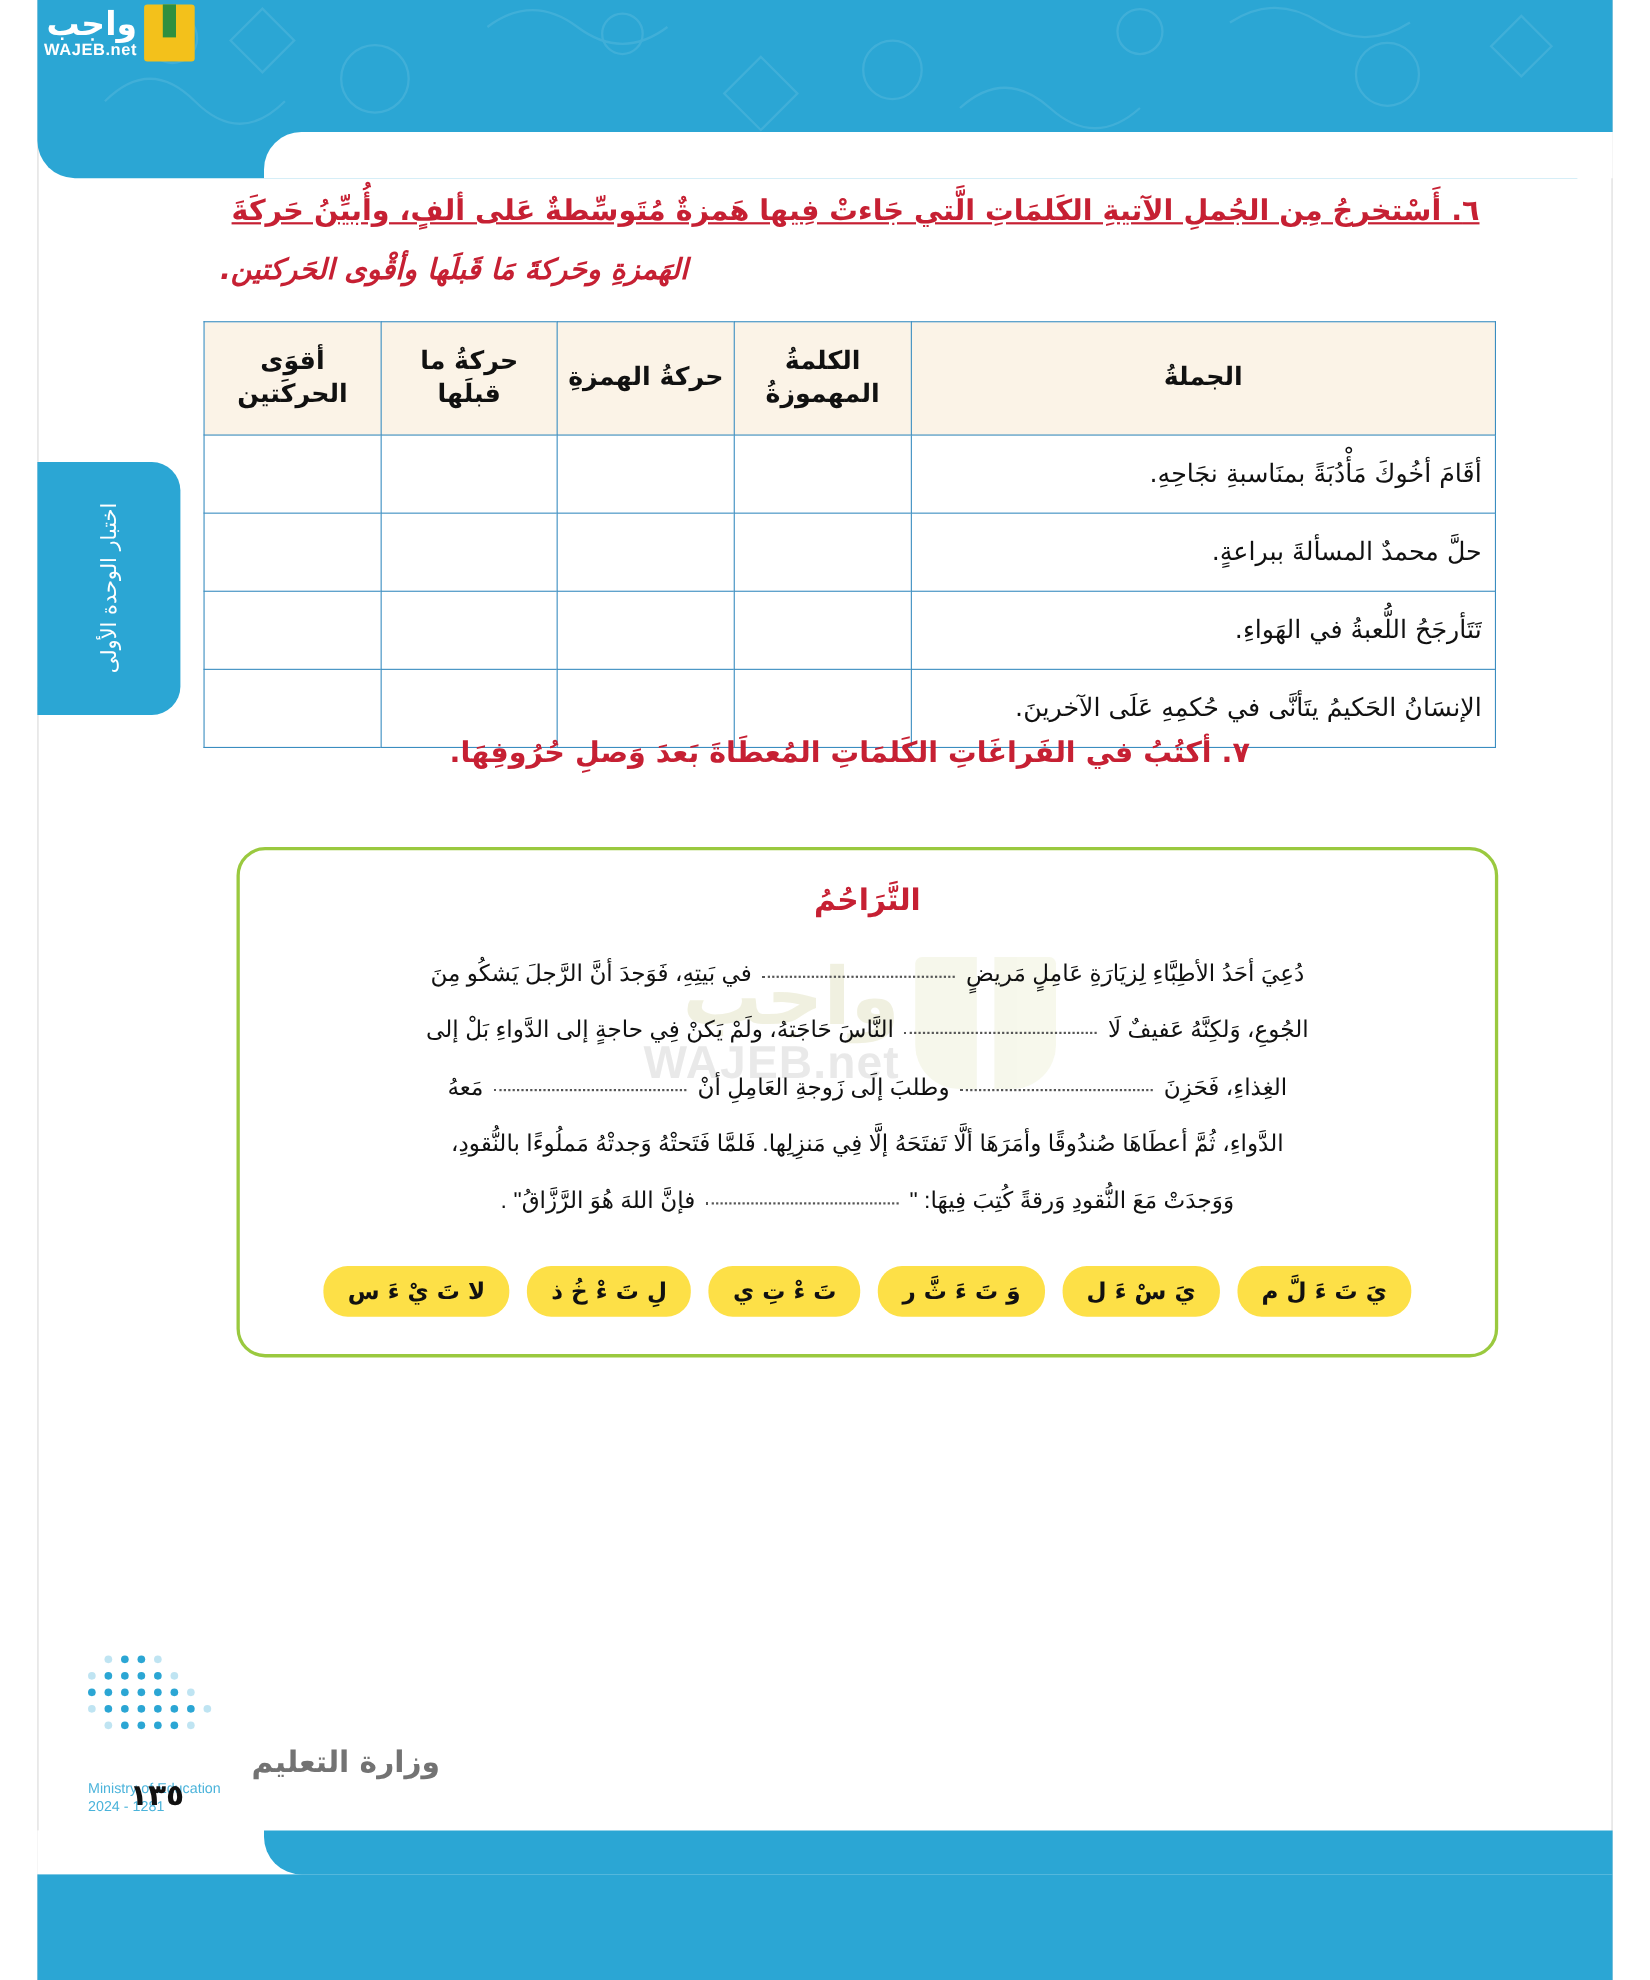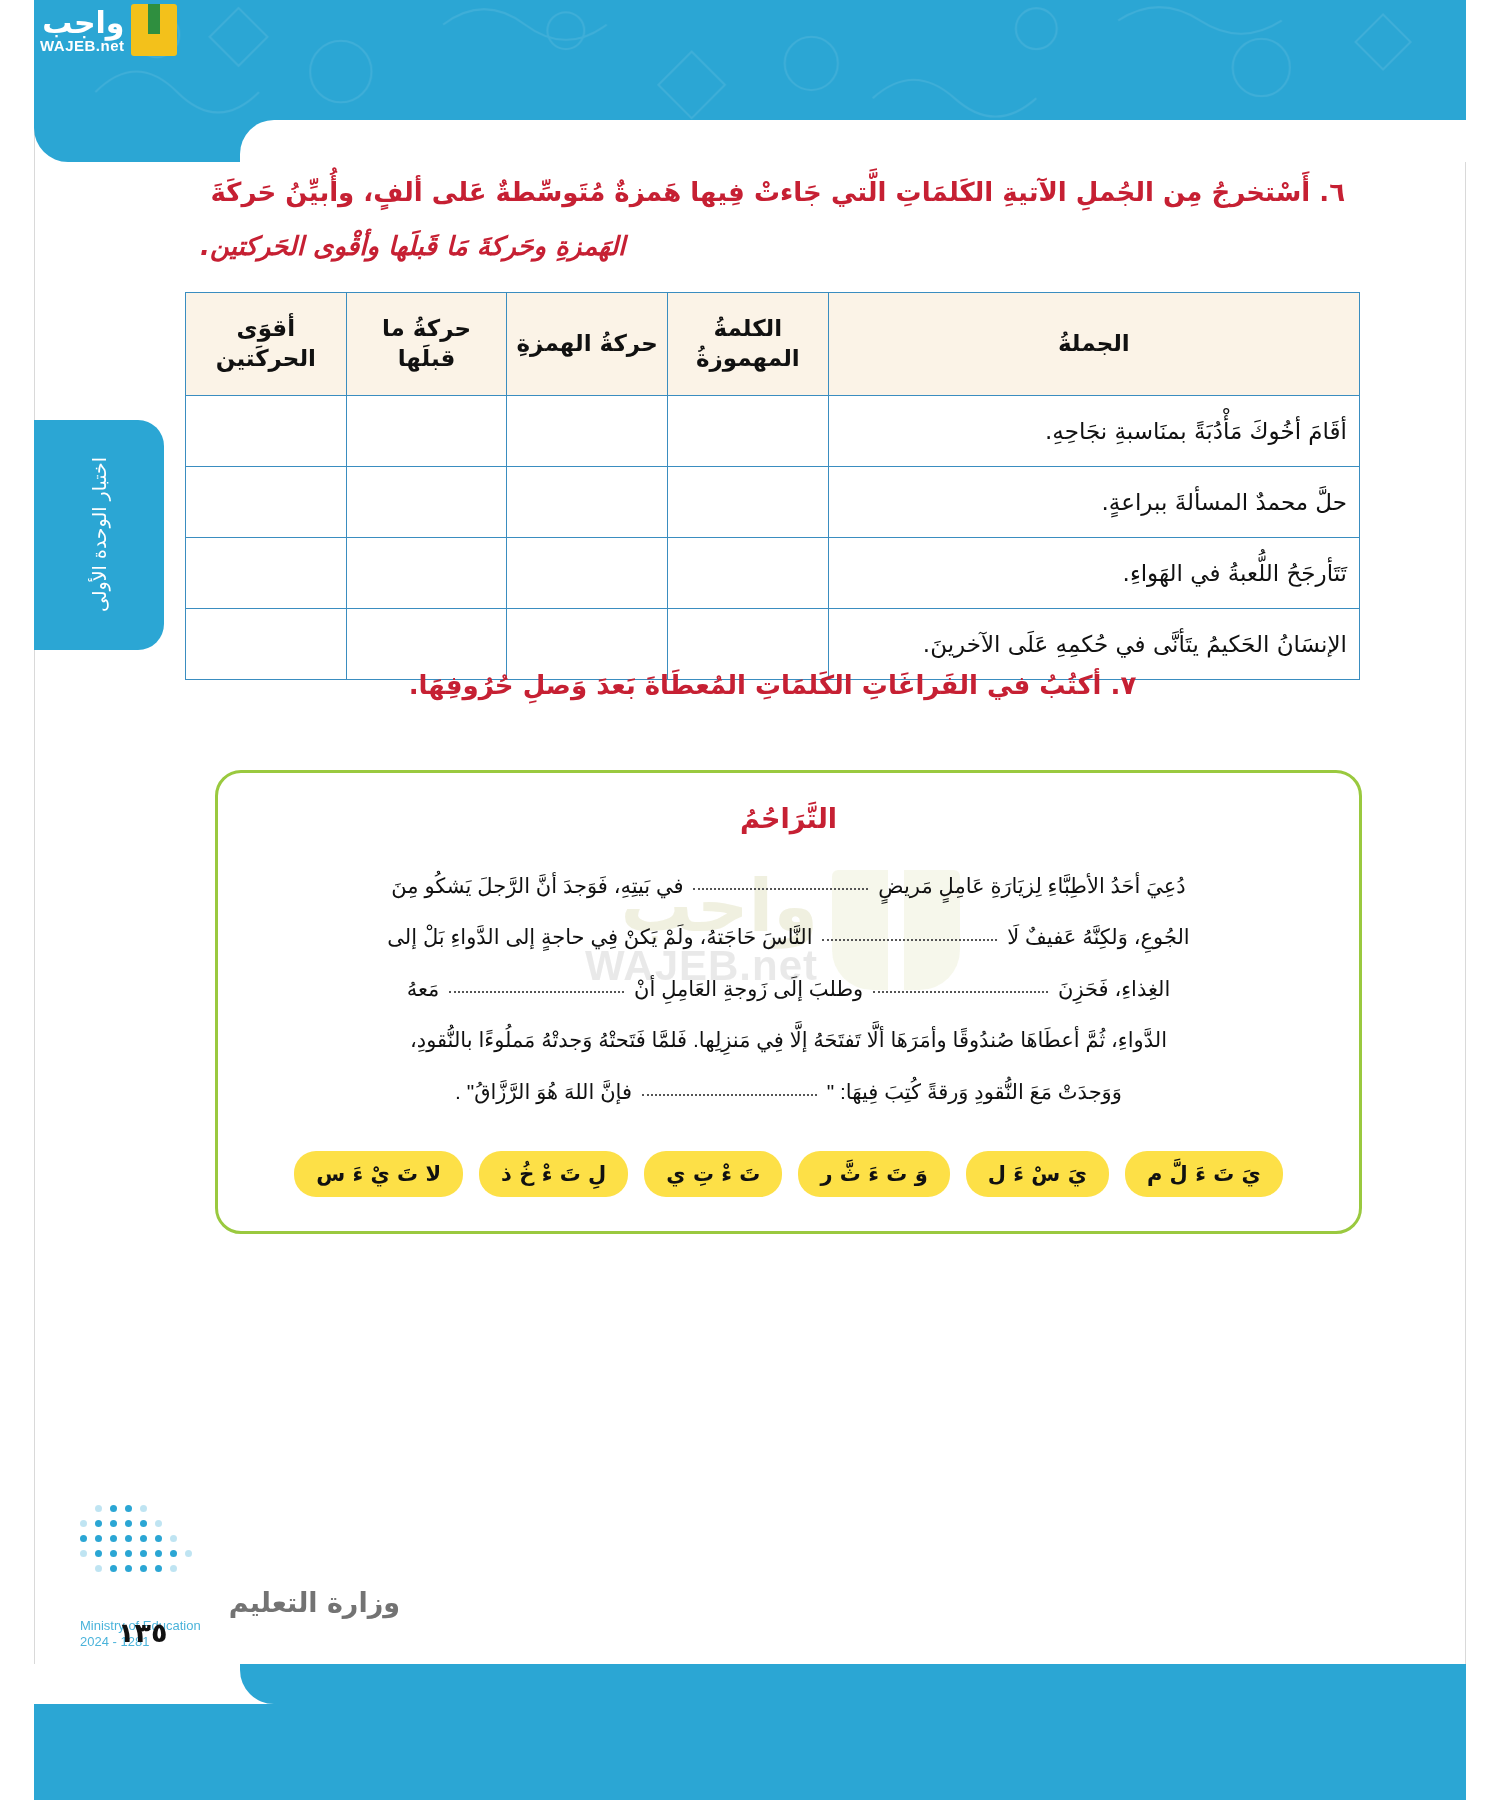--- a/index.html
+++ b/index.html
@@ -183,21 +183,21 @@
     text-align: center;
     direction: rtl;
     margin: 0 0 8px 0;
   }
   .q6-wrap {
     position: absolute;
     top: 0;
     right: 25px;
     left: 25px;
   }
-  .q6-line1 { text-align: right; }
+  .q6-line1 { text-align: right; text-decoration: underline; }
   .q6-line2 { text-align: left; font-style: italic; }
 
   
   .tbl-wrap {
     position: absolute;
     top: 122px;
     right: 10px;
     left: 10px;
   }
   table.exercise-table {

